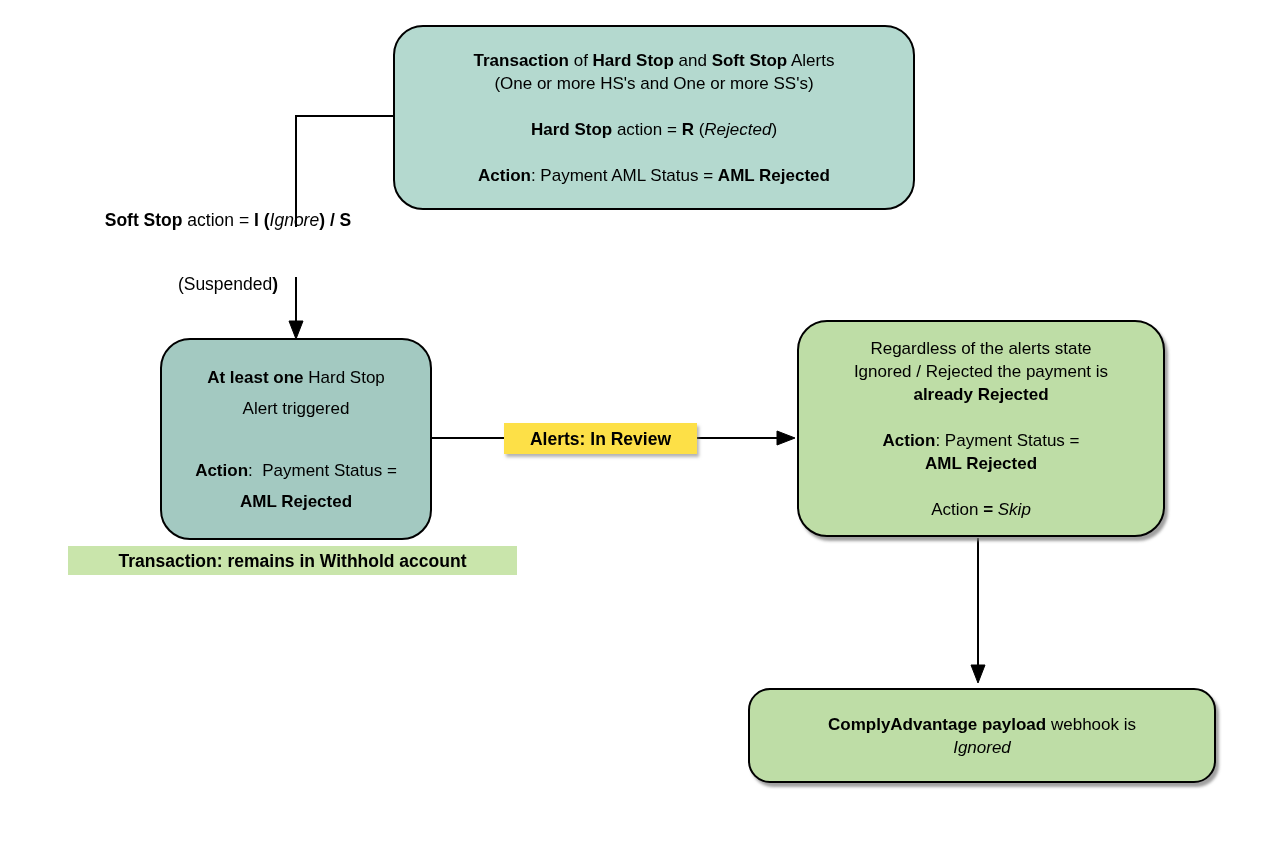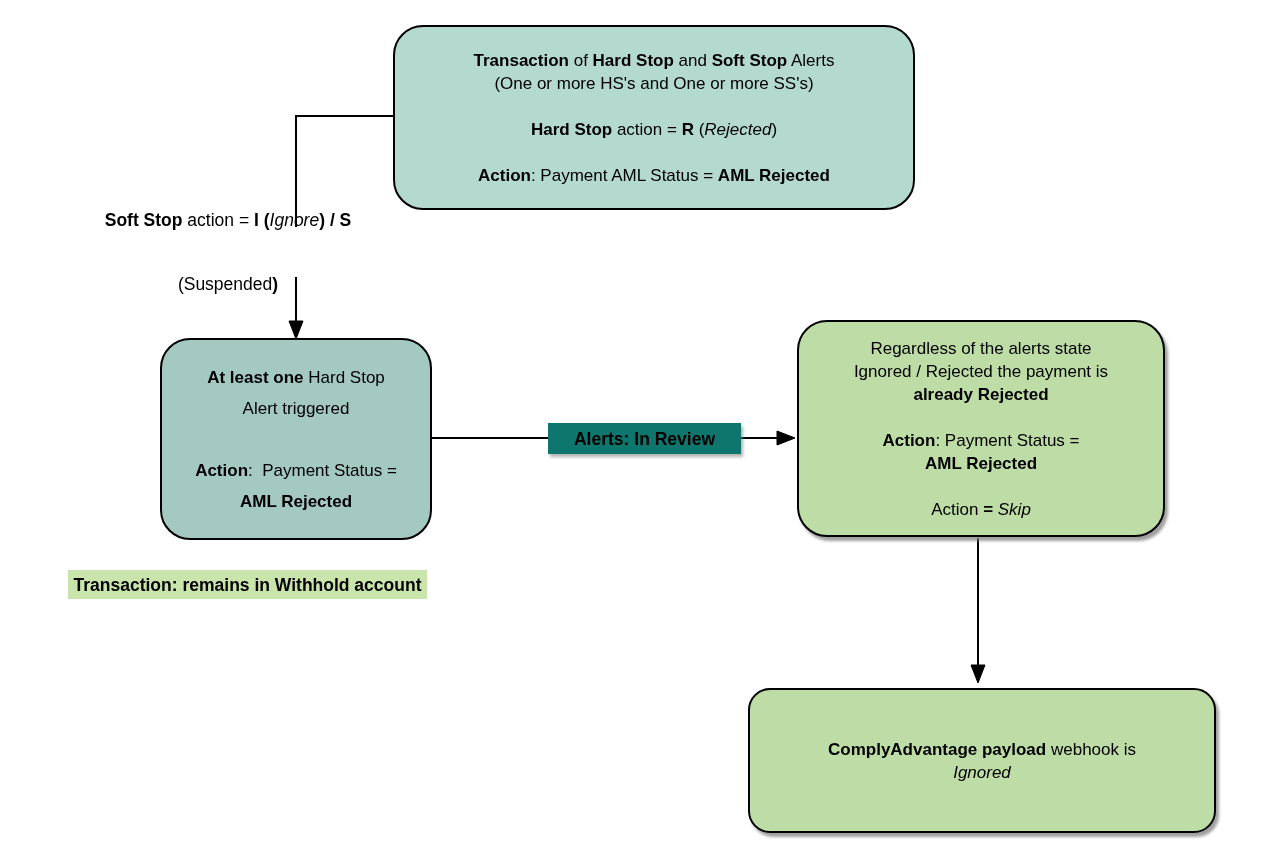--- a/index.html
+++ b/index.html
@@ -32,23 +32,22 @@
   .green{background:#bedda6;border-radius:30px;text-align:center;}
   .shadowed{box-shadow:3px 4px 3px rgba(128,128,128,0.75);}
   .edge-label{
     position:absolute;z-index:3;
     display:flex;align-items:center;justify-content:center;
     text-align:center;font-size:17.5px;line-height:24px;
     box-sizing:border-box;
   }
   #label-softstop{background:#ffffff;gap:40px;}
   #label-alerts{
-    background:#0f766e;font-weight:bold;
+    background:#fde047;font-weight:bold;
     box-shadow:2px 3px 3px rgba(128,128,128,0.6);
-    margin-left:44px;
   }
   #label-transaction{background:#c9e5ab;font-weight:bold;}
   b{font-weight:bold;}
   i{font-style:italic;}
 </style>
 </head>
 <body>
 
 <div id="canvas">
 
@@ -76,37 +75,37 @@
   </div>
 
   <div class="node teal-mid" style="left:160px;top:338px;width:272px;height:202px;gap:8px;">
     <div class="line"><b>At least one</b><span> Hard Stop</span></div>
     <div class="line">Alert triggered</div>
     <div class="gap"></div>
     <div class="line"><b>Action</b><span>:&nbsp; Payment Status =</span></div>
     <div class="line"><b>AML Rejected</b></div>
   </div>
 
-  <div class="edge-label" id="label-transaction" style="left:68px;top:546px;width:359px;height:29px;margin-top:24px;">
+  <div class="edge-label" id="label-transaction" style="left:68px;top:546px;width:449px;height:29px;">
     <span>Transaction: remains in Withhold account</span>
   </div>
 
   <div class="edge-label" id="label-alerts" style="left:504px;top:423px;width:193px;height:31px;">
     <span>Alerts: In Review</span>
   </div>
 
   <div class="node green shadowed" style="left:797px;top:320px;width:368px;height:217px;">
     <div class="line">Regardless of the alerts state</div>
     <div class="line">Ignored / Rejected the payment is</div>
     <div class="line"><b>already Rejected</b></div>
     <div class="gap"></div>
     <div class="line"><b>Action</b><span>: Payment Status =</span></div>
     <div class="line"><b>AML Rejected</b></div>
     <div class="gap"></div>
     <div class="line"><span>Action </span><b>= </b><i>Skip</i></div>
   </div>
 
-  <div class="node green shadowed" style="left:748px;top:688px;width:468px;height:145px;border-radius:22px;">
+  <div class="node green shadowed" style="left:748px;top:688px;width:468px;height:95px;border-radius:22px;">
     <div class="line"><b>ComplyAdvantage payload</b><span> webhook is</span></div>
     <div class="line"><i>Ignored</i></div>
   </div>
 
 </div>
 
 </body></html>

